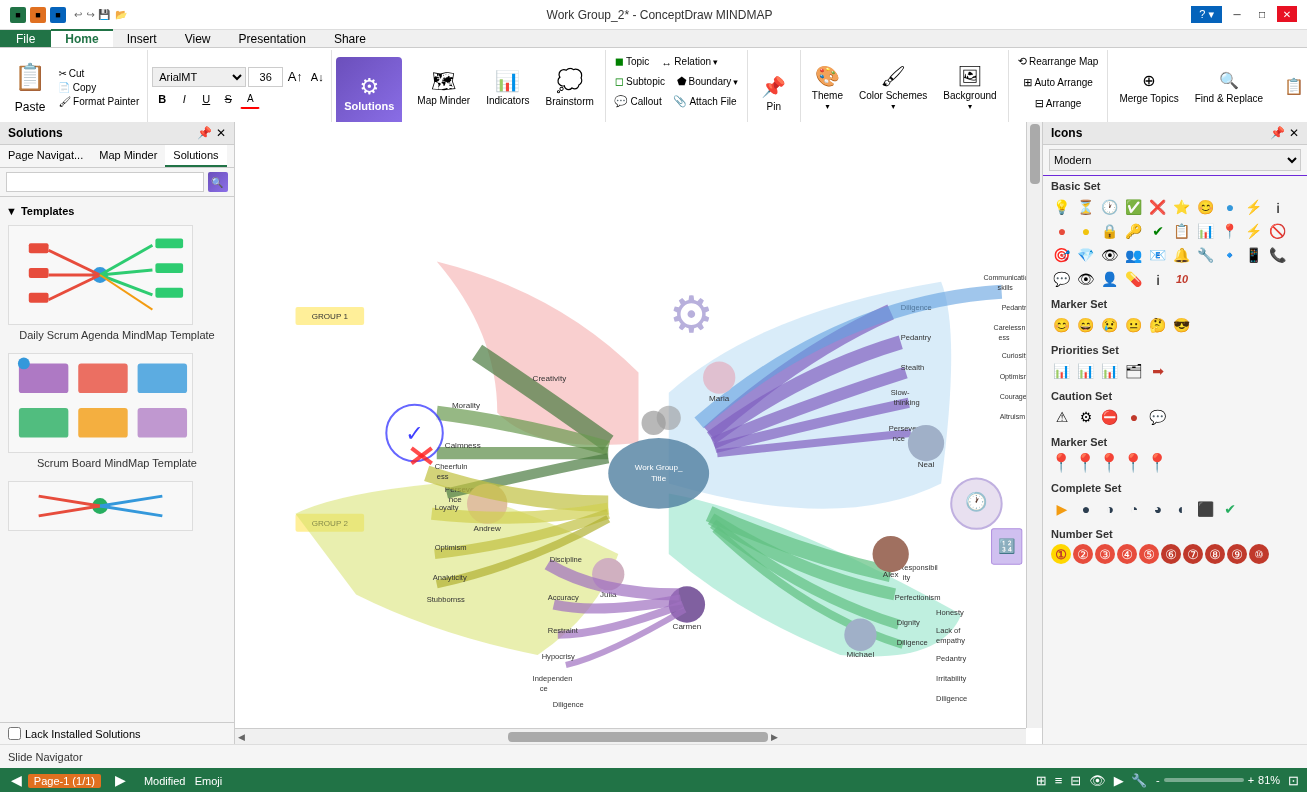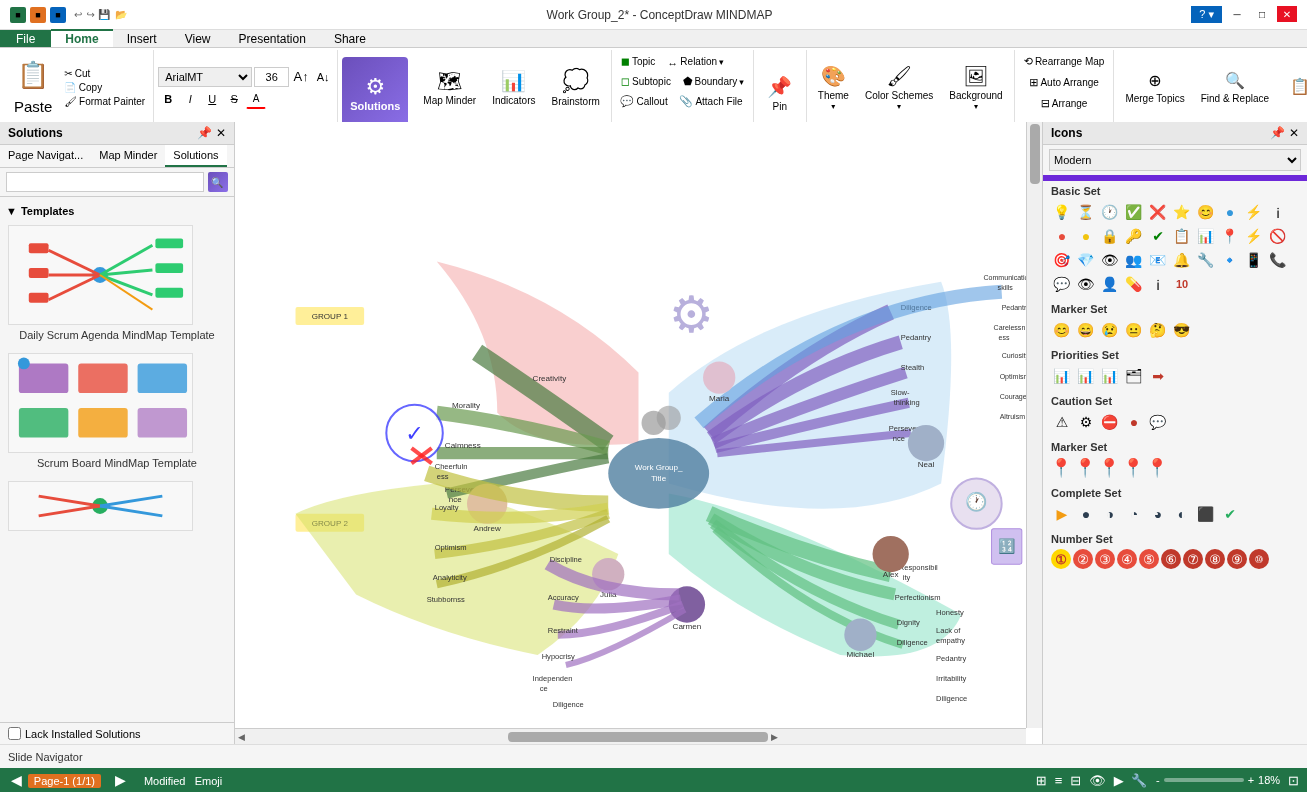--- a/index.html
+++ b/index.html
@@ -294,21 +294,21 @@
     #icons-header {
       display: flex;
       align-items: center;
       justify-content: space-between;
       padding: 4px 8px;
       background: #e8e8e8;
       border-bottom: 1px solid #ccc;
     }
     #icons-dropdown {
       padding: 4px 6px;
-      border-bottom: 6px solid #6d28d9;
+      border-bottom: 1px solid #6d28d9;
     }
     #icons-dropdown select { width: 100%; height: 22px; border: 1px solid #ccc; font-size: 11px; }
     #icons-content {
       flex: 1;
       overflow-y: auto;
       padding: 4px 8px;
     }
     .icon-section { margin-bottom: 8px; }
     .icon-section-title { font-size: 11px; font-weight: bold; color: #333; margin-bottom: 4px; }
     .icon-grid { display: flex; flex-wrap: wrap; gap: 2px; }
@@ -388,21 +388,21 @@
     <div class="ribbon-tab">Presentation</div>
     <div class="ribbon-tab">Share</div>
   </div>
 
   <div id="ribbon-content">
 
     <div class="ribbon-group">
       <div class="ribbon-group-content">
         <div class="paste-btn">
           <span style="font-size:26px;">📋</span>
-          <span style="font-size:15px;margin-top:7px;">Paste</span>
+          <span style="font-size:12px;margin-top:7px;">Paste</span>
         </div>
         <div class="small-btns">
           <div class="small-btn">✂ <span>Cut</span></div>
           <div class="small-btn">📄 <span>Copy</span></div>
           <div class="small-btn">🖌 <span>Format Painter</span></div>
         </div>
       </div>
       <div class="ribbon-group-title">Clipboard</div>
     </div>
 
@@ -851,21 +851,21 @@
           <div class="icon-item">🔔</div>
           <div class="icon-item">🔧</div>
           <div class="icon-item">🔹</div>
           <div class="icon-item">📱</div>
           <div class="icon-item">📞</div>
           <div class="icon-item">💬</div>
           <div class="icon-item">👁</div>
           <div class="icon-item">👤</div>
           <div class="icon-item">💊</div>
           <div class="icon-item">ℹ</div>
-          <div class="icon-item" style="font-size:11px; font-weight:bold; color:#c0392b;">10</div>
+          <div class="icon-item" style="font-size:11px; font-weight:bold; color:#c0392b;font-style:italic;">10</div>
         </div>
       </div>
 
       <div class="icon-section">
         <div class="icon-section-title">Marker Set</div>
         <div class="icon-grid">
           <div class="icon-item">😊</div>
           <div class="icon-item">😄</div>
           <div class="icon-item">😢</div>
           <div class="icon-item">😐</div>
@@ -958,17 +958,17 @@
     <span class="status-icon">⊞</span>
     <span class="status-icon">≡</span>
     <span class="status-icon">⊟</span>
     <span class="status-icon">👁</span>
     <span class="status-icon">▶</span>
     <span class="status-icon">🔧</span>
     <div class="zoom-controls">
       <span>-</span>
       <div class="zoom-slider"></div>
       <span>+</span>
-      <span>18%</span>
+      <span>81%</span>
     </div>
     <span class="status-icon">⊡</span>
   </div>
 </div>
 
 </body></html>

